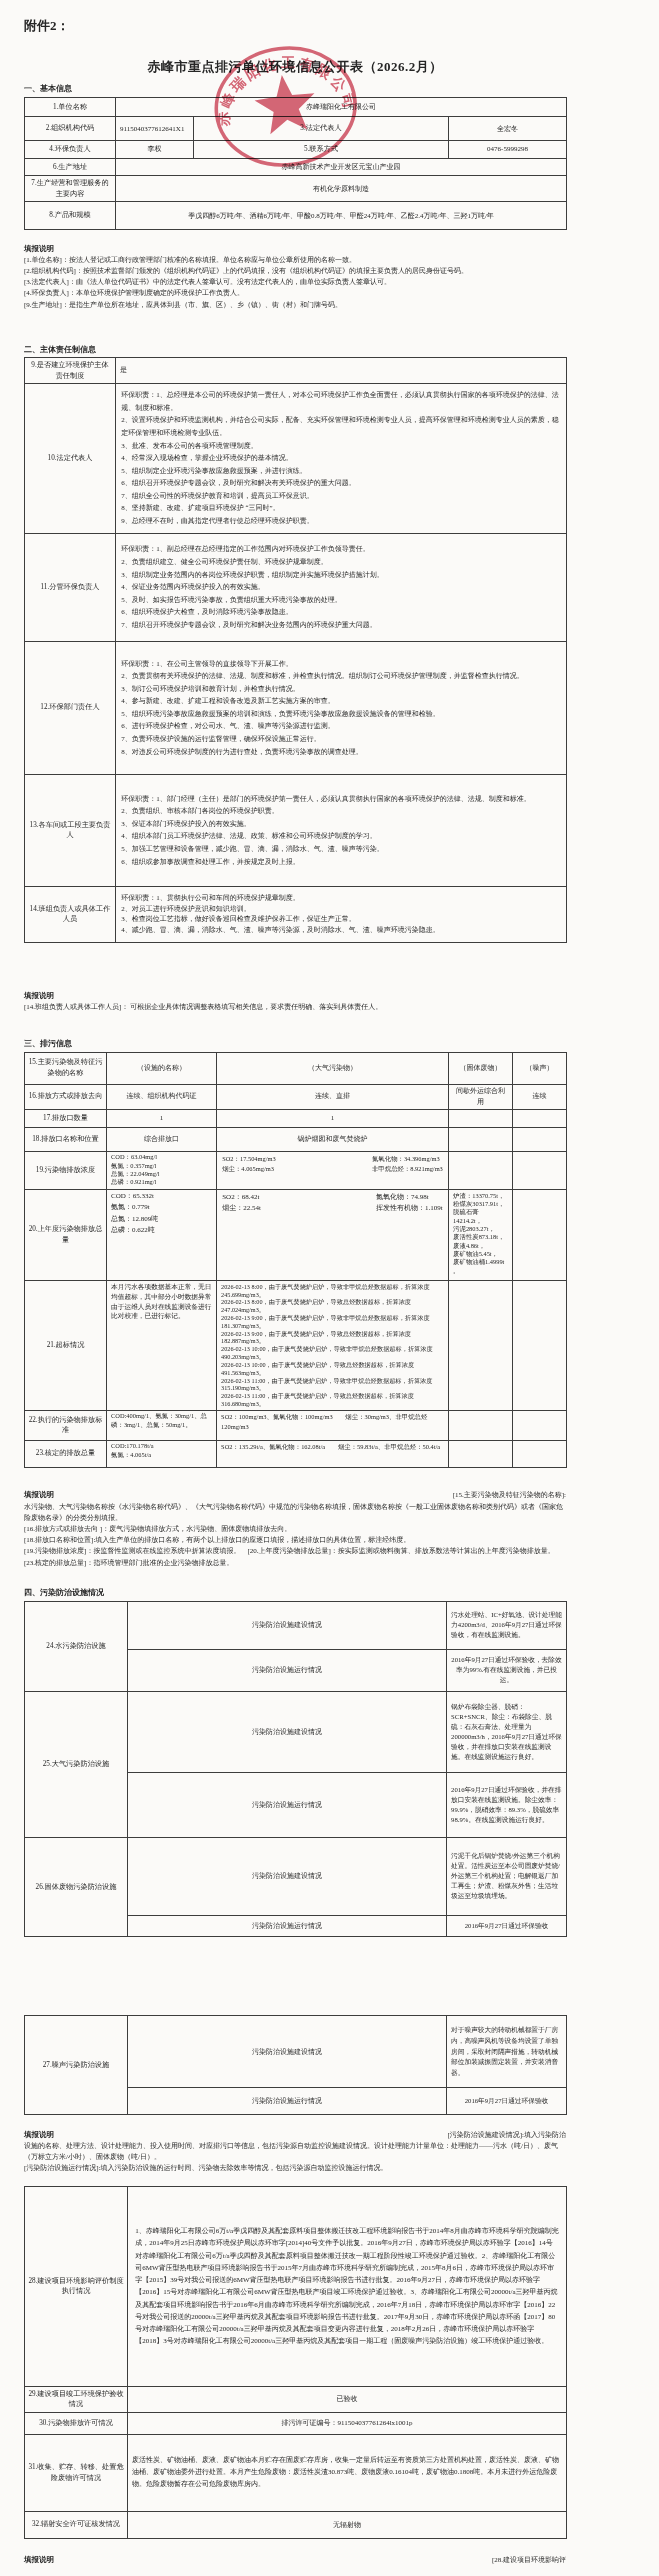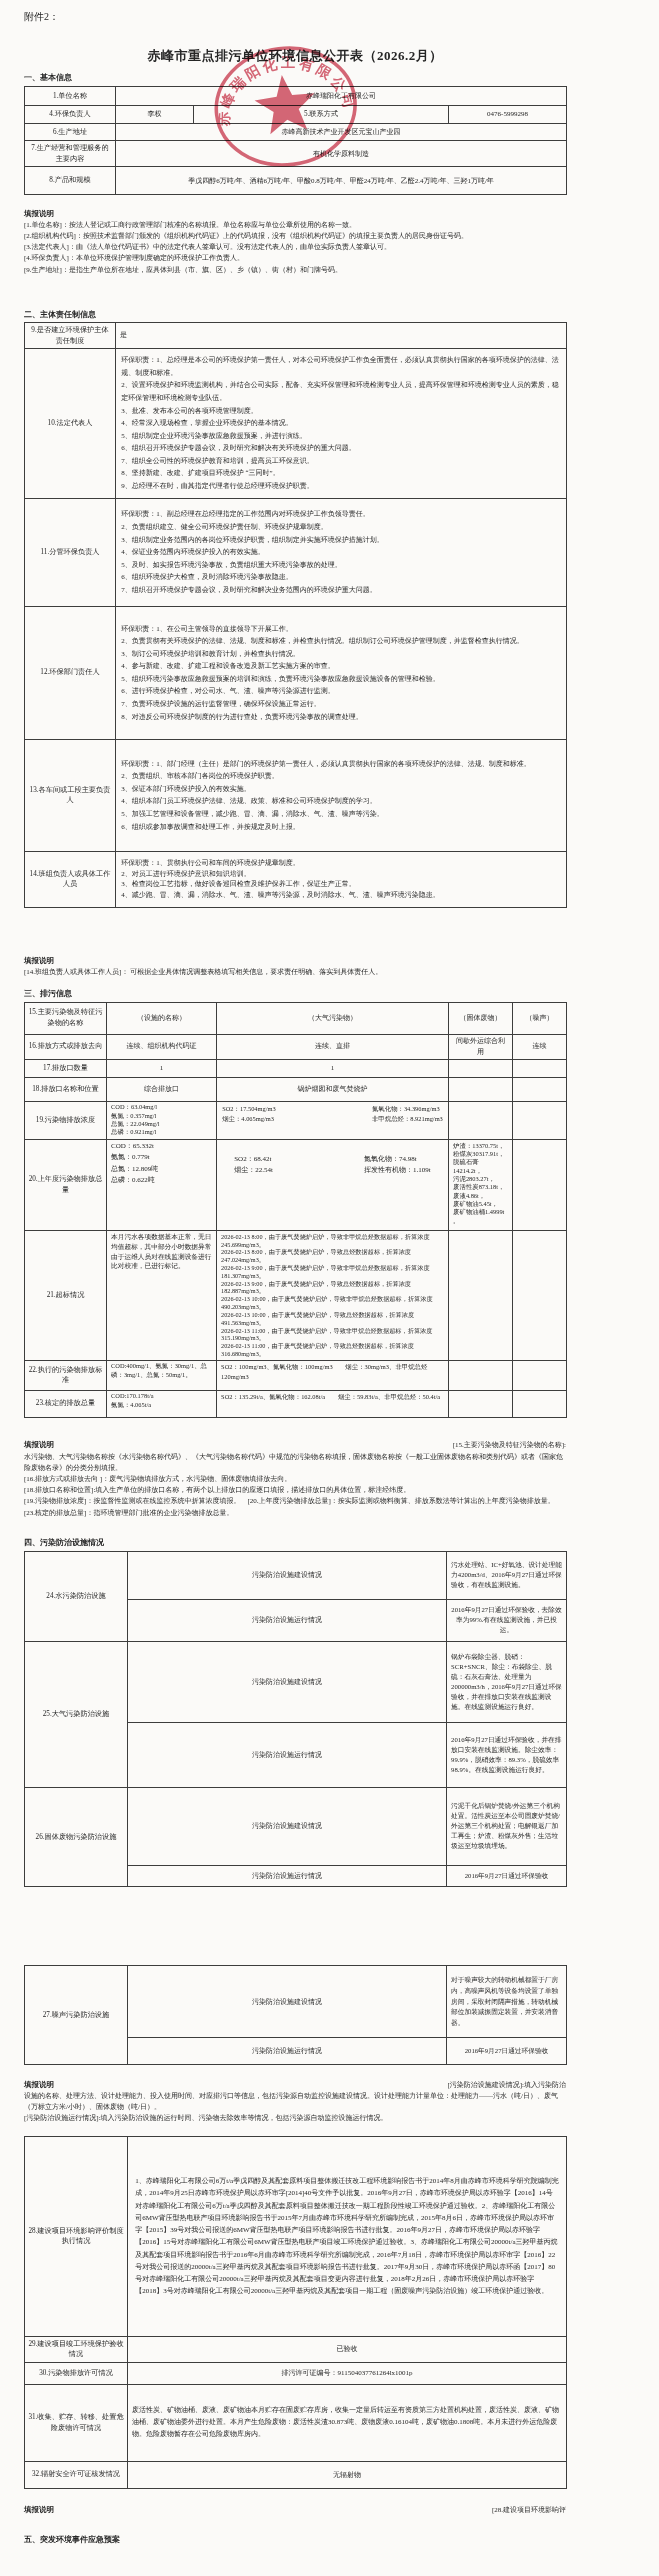--- a/index.html
+++ b/index.html
@@ -2,21 +2,21 @@
 <html style="font-size:8.2px"><head>
 <meta charset="utf-8">
 <style>
   html,body{margin:0;padding:0}
   body{
     width:659px;height:2795px;position:relative;overflow:hidden;
     background:#fbfaf8;color:#262626;
     font-family:"Liberation Serif","DejaVu Serif",serif;
   }
   .sheet{position:absolute;left:24px;top:0;width:542px}
-  .attach{margin-top:10px;font-size:10px;font-weight:normal}
+  .attach{margin-top:17px;font-size:13px;font-weight:bold}
   .title{margin-top:23px;text-align:center;font-size:13px;font-weight:bold;letter-spacing:0.5px}
   .sec{margin-top:7.2px;margin-bottom:2.6px;font-size:8px;font-weight:bold}
   table{border-collapse:collapse;width:100%;table-layout:fixed;background:transparent}
   td{border:1px solid #3d3d3d;padding:1.5px 4.1px;font-size:7px;line-height:1.5;vertical-align:middle;text-align:center;word-wrap:break-word}
   td.left{text-align:left}
   .lbl{font-size:7.2px;text-align:center;padding:1.5px 3.1px}
   .pre{white-space:pre-line}
   .code{word-break:break-all;text-align:left}
   .duty{text-align:left;line-height:1.8;white-space:pre-line;padding:3.1px 5.2px}
   .airpair{display:flex;justify-content:space-between;align-items:flex-start;padding:2.1px 5.2px}
@@ -43,20 +43,26 @@
         <col style="width:91px">
         <col style="width:78px">
         <col style="width:255px">
         <col style="width:118px">
       </colgroup>
     <tbody>
         <tr style="height:19.6px">
       <td class="lbl">1.单位名称</td>
       <td colspan="3">赤峰瑞阳化工有限公司</td>
     </tr>
+    <tr style="height:24px">
+      <td class="lbl">2.组织机构代码</td>
+      <td class="code">9115040377612641X1</td>
+      <td class="lbl">3.法定代表人</td>
+      <td>全宏冬</td>
+    </tr>
     <tr style="height:17.5px">
       <td class="lbl">4.环保负责人</td>
       <td>李权</td>
       <td class="lbl">5.联系方式</td>
       <td>0476-5999298</td>
     </tr>
     <tr style="height:17.5px">
       <td class="lbl">6.生产地址</td>
       <td colspan="3">赤峰高新技术产业开发区元宝山产业园</td>
     </tr>
@@ -147,21 +153,21 @@
     </table>
 
   <div class="note" style="margin-top:47px">
     <div class="hd">
         <span class="t">填报说明</span>
         <span></span>
       </div>
     <div class="body">[14.班组负责人或具体工作人员]：  可根据企业具体情况调整表格填写相关信息，要求责任明确、落实到具体责任人。</div>
   </div>
 
-  <div class="sec" style="margin-top:10px">三、排污信息</div>
+  <div class="sec" style="margin-top:25px">三、排污信息</div>
   <table>
     <colgroup>
         <col style="width:82px">
         <col style="width:110px">
         <col style="width:232px">
         <col style="width:64px">
         <col style="width:54px">
       </colgroup>
     <tbody>
         <tr style="height:32px">
@@ -208,21 +214,21 @@
       </td>
       <td></td>
       <td></td>
     </tr>
     <tr style="height:91px">
       <td class="lbl">20.上年度污染物排放总量</td>
       <td class="left pre" style="vertical-align:top;line-height:1.6">COD：65.332t
 氨氮：0.779t
 总氮：12.809吨
 总磷：0.622吨</td>
-      <td style="vertical-align:top;padding:12px">
+      <td style="vertical-align:top;padding:0">
         <div class="airpair">
           <div>SO2：68.42t
 烟尘：22.54t</div>
           <div>氮氧化物：74.98t
 挥发性有机物：1.109t</div>
         </div>
       </td>
       <td class="solidcell" style="vertical-align:top">炉渣：13370.75t，
 粉煤灰30317.91t，
 脱硫石膏

